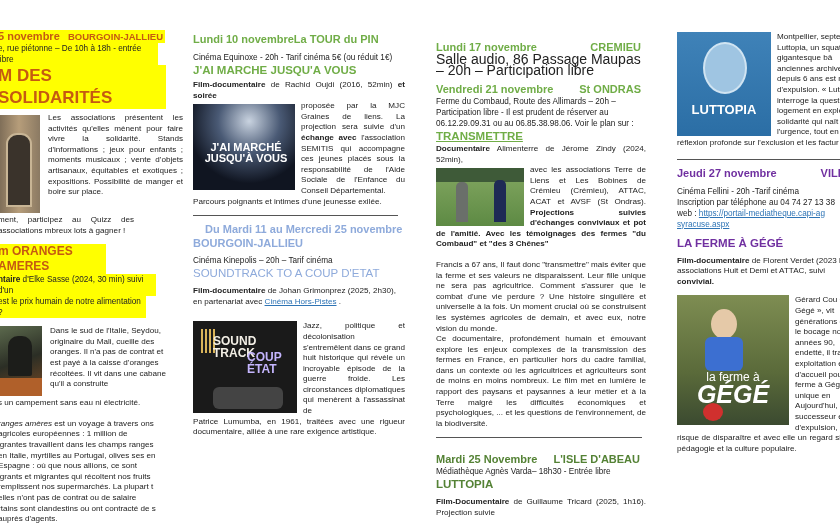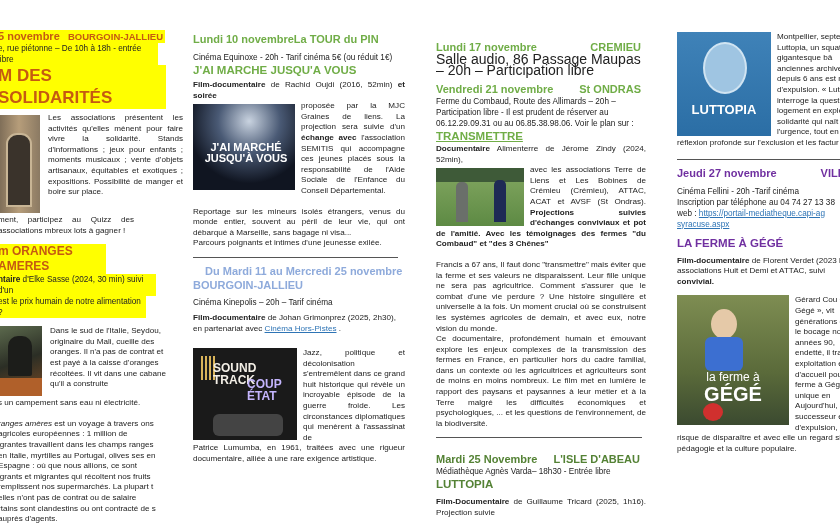--- a/index.html
+++ b/index.html
@@ -69,29 +69,29 @@
     </div>
     <p style="font-size:8.2px;line-height:11px;margin-top:6px;">Cinéma Equinoxe - 20h - Tarif cinéma 5€ (ou réduit 1€)</p>
     <div class="title green">J'AI MARCHE JUSQU'A VOUS</div>
     <p class="txt" style="margin-top:2px;"><b>Film-documentaire</b><span> de Rachid Oujdi (2016, 52min) </span><b>et soirée</b></p>
     <div>
       <div class="img" style="width:102px;height:86px;margin-top:3px;background:radial-gradient(circle at 55% 20%,#c9d3e0,#4a5a75 35%,#101521 70%);">
         <div style="position:absolute;left:4px;right:0;top:38px;text-align:center;color:#fff;font-weight:bold;font-size:11px;line-height:11px;"><span>J'AI MARCHÉ</span><br><span>JUSQU'À VOUS</span></div>
       </div>
       <p class="txt"><span>proposée par la MJC Graines de liens. La projection sera suivie d'un </span><b>échange avec</b><span> l'association SEMITIS qui accompagne ces jeunes placés sous la responsabilité de l'Aide Sociale de l'Enfance du Conseil Départemental.</span></p>
     </div>
-    <p class="txt" style="clear:both;margin-top:10px;">Reportage sur les mineurs isolés étrangers, venus du monde entier, souvent au péril de leur vie, qui ont débarqué à Marseille, sans bagage ni visa...</p>
     <p class="txt">Parcours poignants et intimes d'une jeunesse exilée.</p>
     <div class="rule" style="width:205px;margin-top:8px;"></div>
   </div>
 
   <div>
     <div class="blue" style="font-size:11px;font-weight:bold;line-height:14px;padding-left:12px;">Du Mardi 11 au Mercredi 25 novembre</div>
     <div class="blue" style="font-size:11px;font-weight:bold;line-height:14px;">BOURGOIN-JALLIEU</div>
     <p style="font-size:8.2px;line-height:11px;margin-top:5px;">Cinéma Kinepolis – 20h – Tarif cinéma</p>
+    <div class="title blue" style="font-weight:normal;">SOUNDTRACK TO A COUP D'ETAT</div>
     <p class="txt" style="margin-top:5px;text-align:left;"><b>Film-documentaire</b><span> de Johan Grimonprez (2025, 2h30), en partenariat avec </span><a class="link">Cinéma Hors-Pistes</a> .</p>
     <div style="margin-top:14px;">
       <div class="img" style="width:104px;height:92px;background:#1a1a1a;">
         <div style="position:absolute;left:8px;top:8px;width:14px;height:24px;background:repeating-linear-gradient(90deg,#d9b45a 0 2px,#1a1a1a 2px 4px);"></div>
         <div style="position:absolute;left:20px;top:14px;color:#f3efe6;font-weight:bold;font-size:12px;line-height:12px;"><span>SOUND</span><br><span>TRACK</span></div>
         <div style="position:absolute;left:54px;top:30px;color:#c4b5fd;font-weight:bold;font-size:12px;line-height:12px;"><span>COUP</span><br><span>ÉTAT</span></div>
         <div style="position:absolute;left:20px;bottom:4px;width:70px;height:22px;background:#444;border-radius:6px;"></div>
       </div>
       <p class="txt">Jazz, politique et décolonisation s'entremêlent dans ce grand huit historique qui révèle un incroyable épisode de la guerre froide. Les circonstances diplomatiques qui menèrent à l'assassinat de</p>
     </div>
@@ -155,20 +155,20 @@
     <p style="font-size:8.2px;line-height:11px;margin-top:6px;">Cinéma Fellini - 20h -Tarif cinéma</p>
     <p style="font-size:8.2px;line-height:11px;white-space:nowrap;">Inscription par téléphone au 04 74 27 13 38</p>
     <p style="font-size:8.2px;line-height:11px;white-space:nowrap;"><span>web : </span> <a class="link">https://portail-mediatheque.capi-ag</a></p>
     <p style="font-size:8.2px;line-height:11px;"><a class="link">syracuse.aspx</a></p>
     <div class="title purple" style="margin-top:6px;">LA FERME À GÉGÉ</div>
     <p class="txt" style="margin-top:5px;white-space:normal;width:180px;text-align:left;"><b>Film-documentaire</b><span> de Florent Verdet (2023 les associations Huit et Demi et ATTAC, suivi</span><br><b>convivial.</b></p>
     <div style="margin-top:8px;">
       <div class="img" style="width:112px;height:130px;background:linear-gradient(180deg,#7e8d52,#5a6a3a 60%,#3b4a30);">
         <div style="position:absolute;left:34px;top:14px;width:26px;height:30px;border-radius:50%;background:#e5c9a8;"></div>
         <div style="position:absolute;left:28px;top:42px;width:38px;height:34px;background:#3c6fd1;border-radius:6px;"></div>
-        <div style="position:absolute;left:0;right:0;top:76px;text-align:center;color:#fff;font-size:12px;line-height:12px;"><span>la ferme à</span><br><b style="font-size:20px;line-height:22px;">GÉGÉ</b></div>
+        <div style="position:absolute;left:0;right:0;top:76px;text-align:center;color:#fff;font-size:12px;line-height:12px;"><span>la ferme à</span><br><b style="font-size:25px;line-height:22px;font-style:italic;">GÉGÉ</b></div>
         <div style="position:absolute;left:26px;bottom:4px;width:20px;height:18px;background:#d0302e;border-radius:50%;"></div>
       </div>
       <p class="txt" style="text-align:left;width:180px;">Gérard Cou « Gégé », vit générations en le bocage norm années 90, endetté, il tra exploitation e d'accueil pour ferme à Gégé d unique en Aujourd'hui, en successeur e d'expulsion, la f</p>
     </div>
     <p class="txt" style="clear:both;white-space:normal;width:180px;">risque de disparaître et avec elle un regard si p la pédagogie et la culture populaire.</p>
   </div>
 </div>
 
 </body></html>

